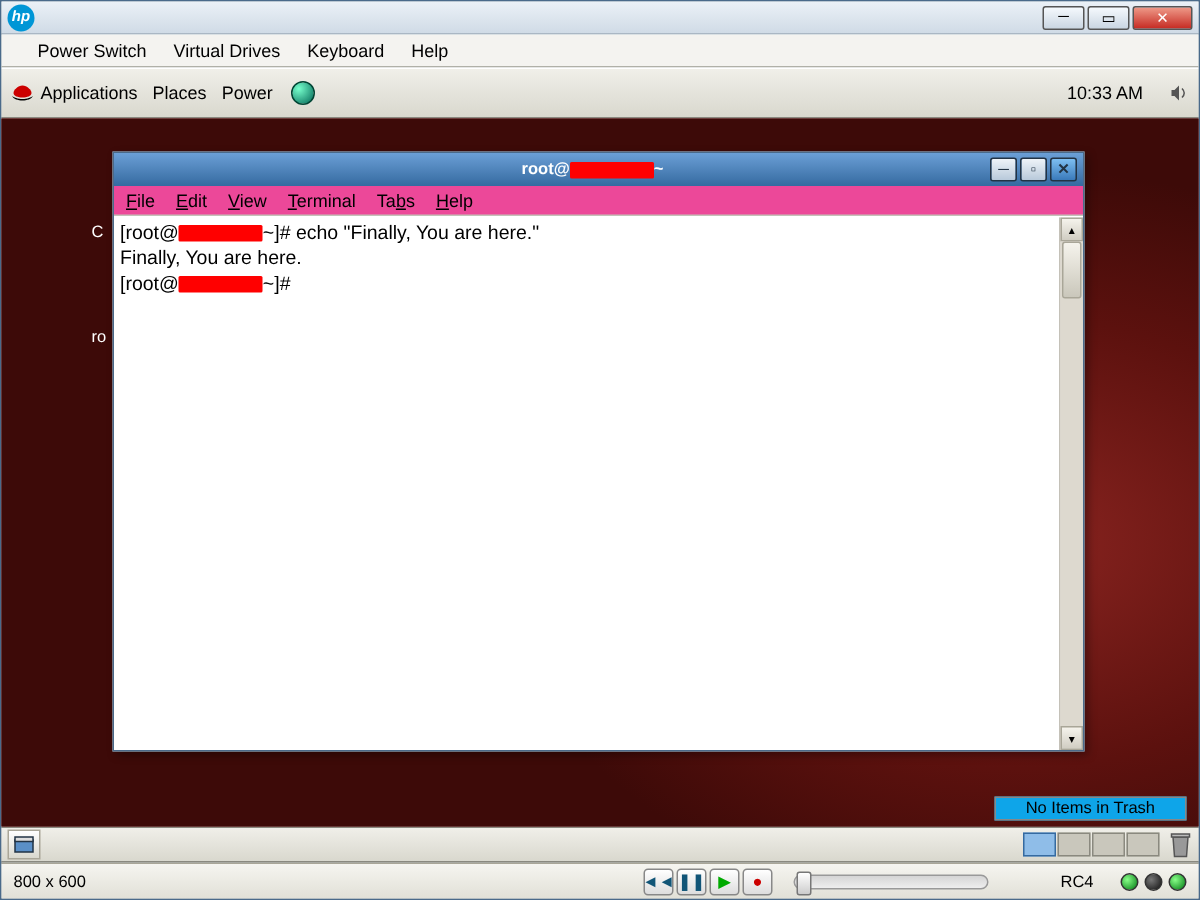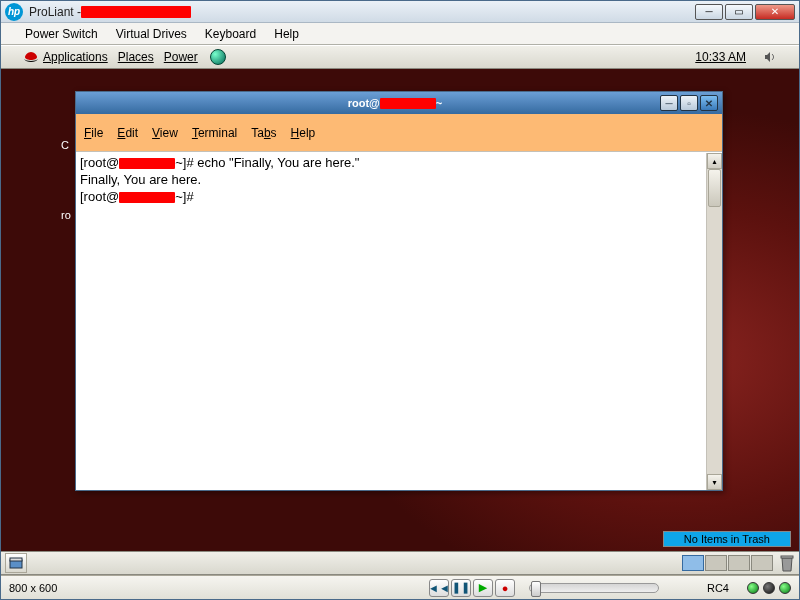--- a/index.html
+++ b/index.html
@@ -14,21 +14,21 @@
 .win7-ctrl { margin-left:auto; display:flex; gap:2px; }
 .wbtn { width:28px; height:16px; border:1px solid #555; border-radius:2px; display:flex; align-items:center; justify-content:center; font-size:10px; cursor:pointer; }
 .wbtn.min { background:linear-gradient(#f5f9fd,#cad6e2); }
 .wbtn.max { background:linear-gradient(#f5f9fd,#cad6e2); }
 .wbtn.close { background:linear-gradient(#e98,#c62b23); color:#fff; width:40px; }
 
 .outer-menubar { height:22px; background:#f4f3f0; border-bottom:1px solid #b0b0a8; display:flex; align-items:center; padding:0 24px; gap:18px; font-size:12px; }
 .outer-menubar span { cursor:pointer; }
 
 
-.gnome-top { height:24px; background:linear-gradient(#f0efe9,#d9d8ce); border-top:1px solid #fff; border-bottom:1px solid #8a897f; display:flex; align-items:center; padding:0 22px; font-size:12px;text-decoration:underline; }
+.gnome-top { height:34px; background:linear-gradient(#f0efe9,#d9d8ce); border-top:1px solid #fff; border-bottom:1px solid #8a897f; display:flex; align-items:center; padding:0 6px; font-size:12px; }
 .rh-icon { width:16px; height:16px; margin-right:4px; display:flex; align-items:center; justify-content:center; }
 .rh-icon svg { width:16px; height:16px; }
 .gnome-top .mi { margin-right:10px; cursor:pointer; }
 .globe { width:16px; height:16px; border-radius:50%; background:radial-gradient(circle at 30% 30%,#7fc,#065); border:1px solid #043; margin-left:2px; }
 .clock-area { margin-left:auto; display:flex; align-items:center; gap:17px; }
 .clock { font-size:12px; }
 .speaker-icon { width:14px; height:14px; }
 
 
 .desktop { position:relative; flex:1; background:#6b1512; overflow:hidden; }
@@ -37,21 +37,21 @@
 .icon-label.l1 { top:70px; }
 .icon-label.l2 { top:140px; }
 
 
 .termwin { position:absolute; left:74px; top:22px; width:648px; height:400px; background:#ece9e2; border:1px solid #4a6a8a; box-shadow:2px 2px 6px rgba(0,0,0,.4); display:flex; flex-direction:column; }
 .term-titlebar { height:22px; background:linear-gradient(#6b9fd6,#356aa0); display:flex; align-items:center; color:#fff; font-size:11px; font-weight:bold; padding:0 4px; }
 .term-titlebar .ttitle { margin:0 auto; display:flex; align-items:center; }
 .tctrl { display:flex; gap:2px; }
 .tbtn { width:18px; height:16px; background:linear-gradient(#eef3f8,#b8c9da); border:1px solid #234; border-radius:2px; color:#234; display:flex; align-items:center; justify-content:center; font-size:10px; cursor:pointer; }
 .tbtn.tc-close { background:linear-gradient(#7dbef1,#3a7aba); }
-.term-menubar { height:38px; background:#fdba74; border-bottom:1px solid #c4c1b8; display:flex; align-items:center; padding:0 8px; gap:14px; font-size:12px; }
+.term-menubar { height:20px; background:#ec4899; border-bottom:1px solid #c4c1b8; display:flex; align-items:center; padding:0 8px; gap:14px; font-size:12px; }
 .term-menubar span { cursor:pointer; }
 .ul { text-decoration:underline; }
 .term-body { flex:1; display:flex; background:#fff; border-top:1px solid #fff; }
 .term-text { flex:1; padding:2px 4px; font-family:"Courier New",monospace; font-size:13px; line-height:16px; color:#000; white-space:pre; }
 .term-scroll { width:16px; background:#ece9e2; border-left:1px solid #c4c1b8; display:flex; flex-direction:column; }
 .sb-btn { height:16px; background:linear-gradient(#f5f3ec,#d0cdc2); border:1px solid #a9a698; display:flex; align-items:center; justify-content:center; font-size:8px; cursor:pointer; }
 .sb-track { flex:1; background:#ddd9cf; position:relative; }
 .sb-thumb { position:absolute; left:1px; right:1px; top:0; height:38px; background:linear-gradient(#f5f3ec,#cac7bb); border:1px solid #a9a698; border-radius:2px; }
 
 
@@ -78,24 +78,20 @@
 .led.green { background:radial-gradient(circle at 35% 35%,#8f8,#071); }
 .led.dark { background:radial-gradient(circle at 35% 35%,#777,#111); }
 </style>
 </head>
 <body>
 
 <div class="win7">
 
   <div class="win7-titlebar">
     <div class="hp-logo">hp</div>
-    <div class="win7-title">
-      <span>ProLiant - </span>
-        <span class="redbar" style="width:110px;"></span>
-    </div>
     <div class="win7-ctrl">
       <div class="wbtn min">─</div>
       <div class="wbtn max">▭</div>
       <div class="wbtn close">✕</div>
     </div>
   </div>
 
   <div class="outer-menubar">
     <span>Power Switch</span>
     <span>Virtual Drives</span>

